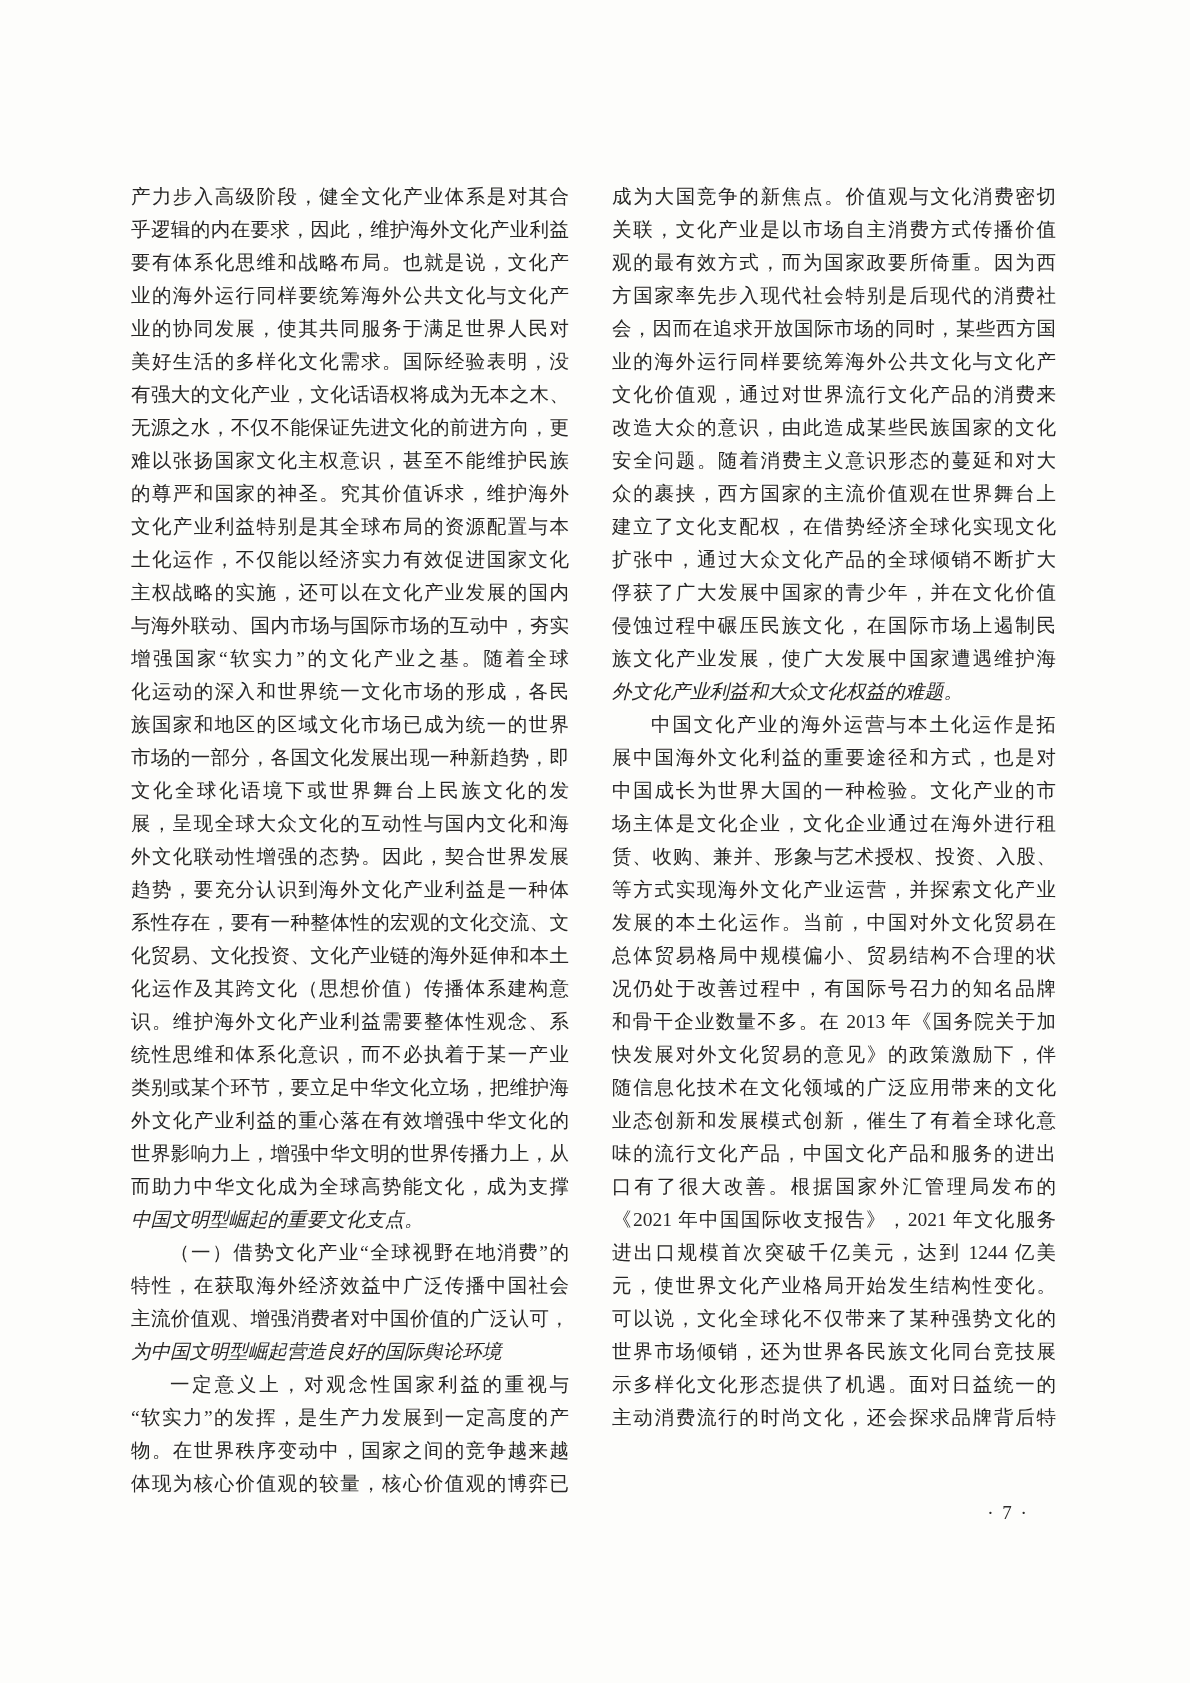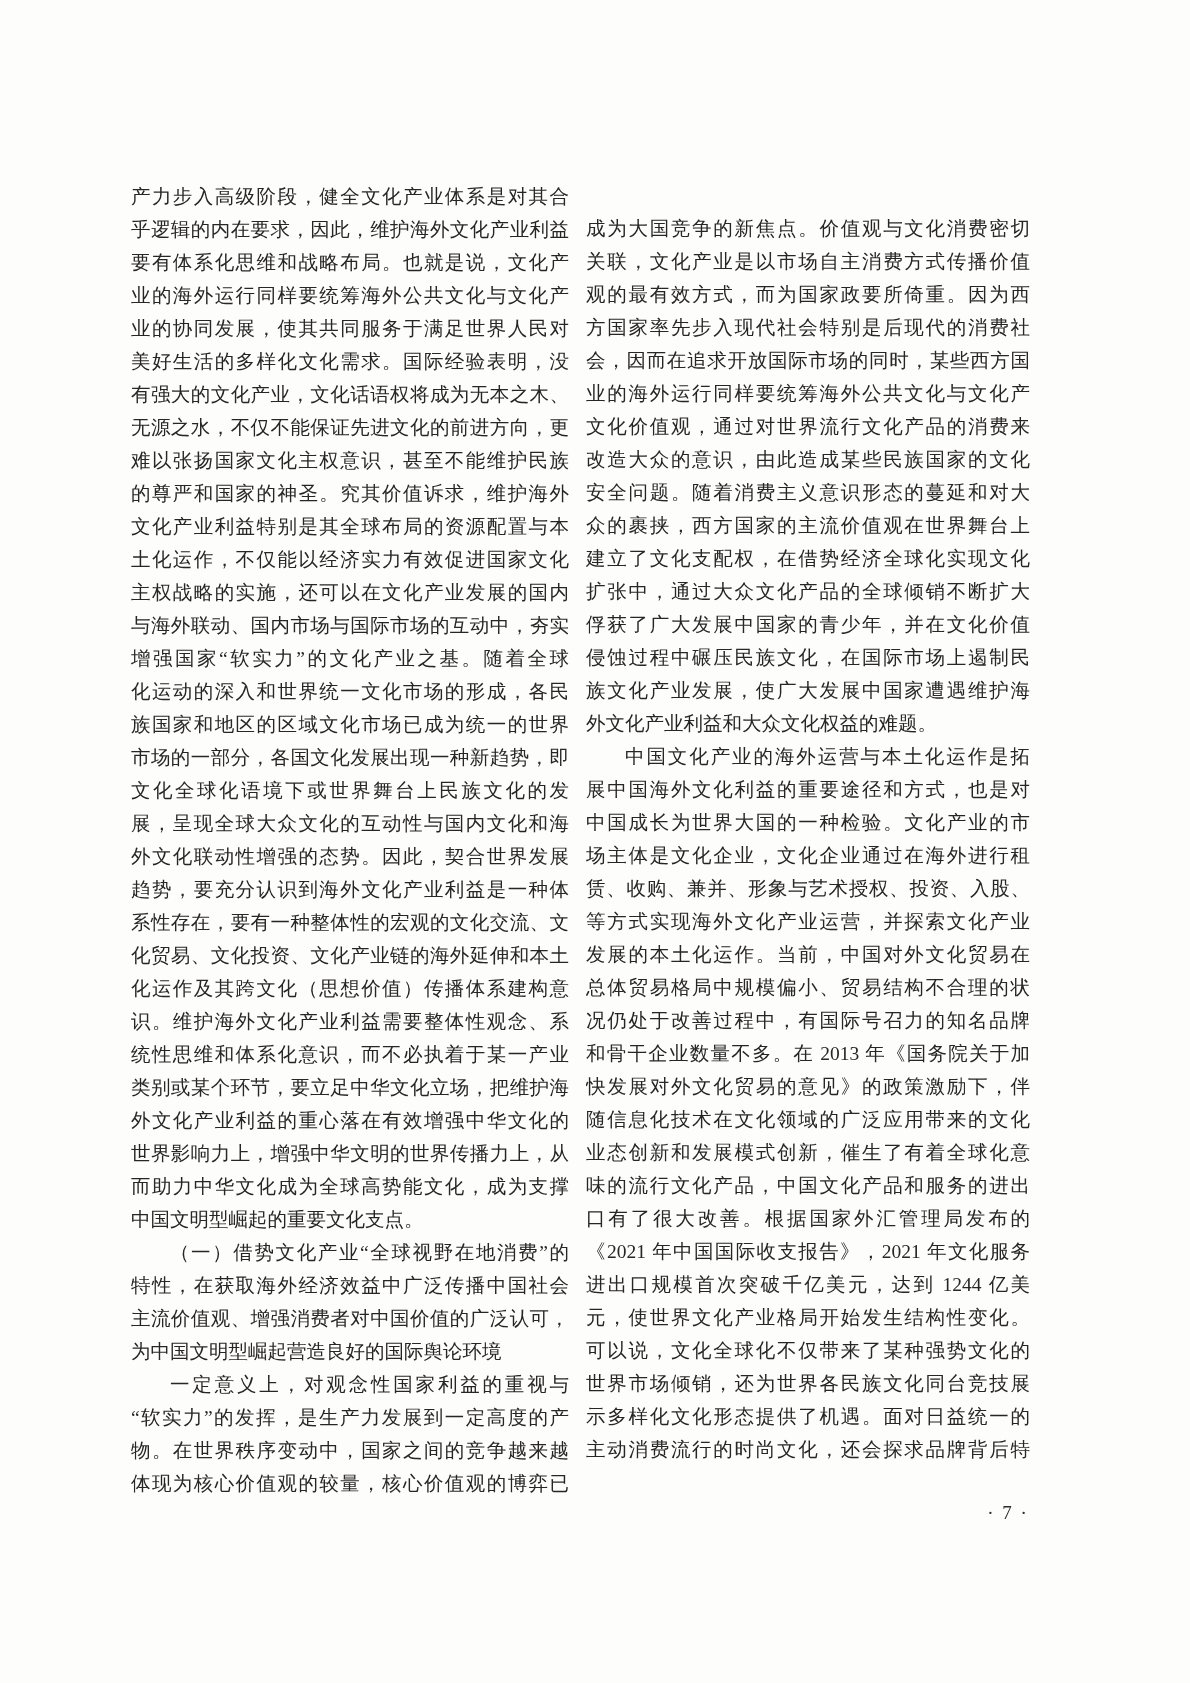--- a/index.html
+++ b/index.html
@@ -21,35 +21,35 @@
   }
   .column {
     position: absolute;
     top: 180px;
   }
   .column-left {
     left: 131px;
     width: 438px;
   }
   .column-right {
-    left: 586px;
+    left: 612px;
     width: 444px;
-    margin-top: 32px;
   }
   .line {
     font-size: 19.5px;
     line-height: 33px;
     height: 33px;
     overflow: hidden;
     text-align: justify;
     text-align-last: justify;
     white-space: normal;
   }
   .line.nj {
     text-align-last: left;
+    font-style: italic;
   }
   .line.ind {
     text-indent: 2em;
     font-family: Liberation Serif, serif;
   }
   .page-number {
     position: absolute;
     left: 968px;
     top: 1502px;
     width: 80px;

